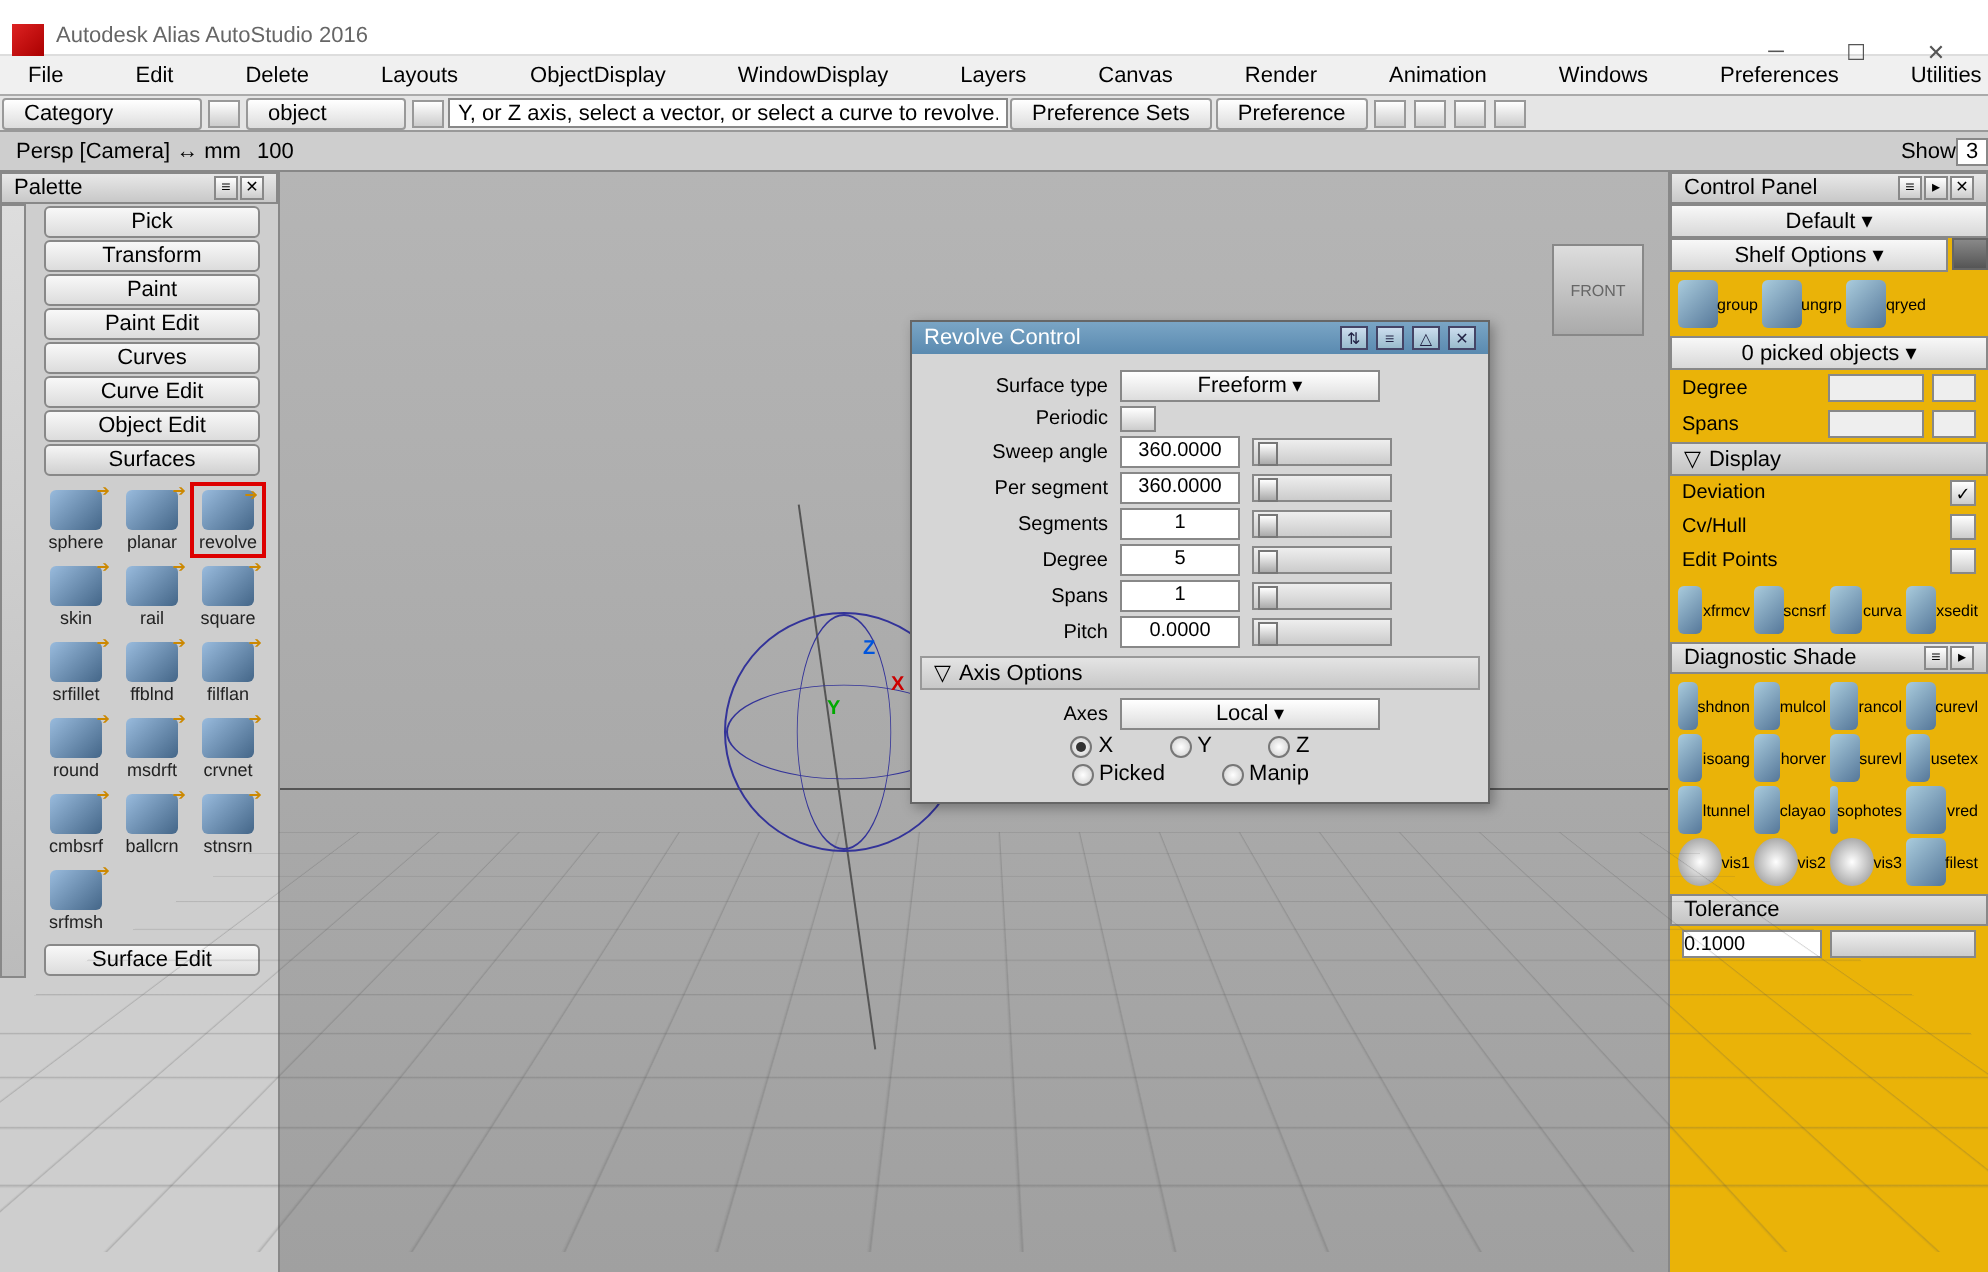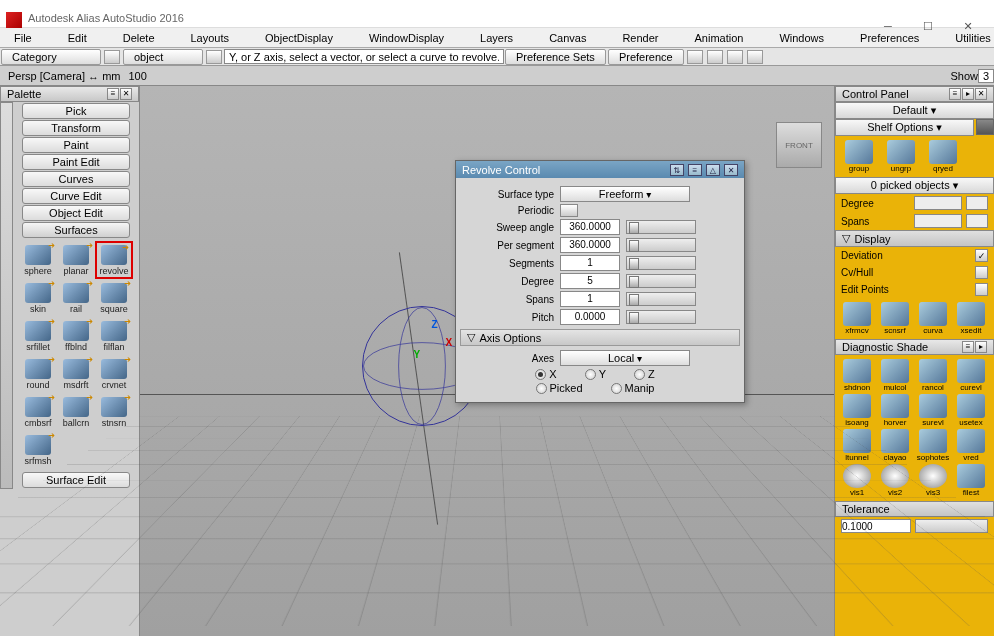--- a/index.html
+++ b/index.html
@@ -42,21 +42,21 @@
 .cube-indicator { position: absolute; right: 12px; top: 36px; width: 46px; height: 46px; background: linear-gradient(#ddd,#aaa); border: 1px solid #888; display: flex; align-items: center; justify-content: center; font-size: 8px; color: #666; }
 .right-panel { width: 160px; background: #eab308; border-left: 1px solid #888; display: flex; flex-direction: column; overflow-y: auto; }
 .rp-header { background: linear-gradient(#e8e8e8,#c8c8c8); border: 1px solid #888; padding: 1px 6px; display: flex; justify-content: space-between; align-items: center; font-size: 11px; }
 .rp-drop { width: 100%; text-align: center; background: linear-gradient(#f8f8f8,#d8d8d8); border: 1px solid #888; padding: 1px; cursor: pointer; font-size: 11px; }
 .rp-row { display: flex; align-items: center; padding: 2px 6px; gap: 4px; }
 .rp-row label { flex: 1; font-size: 10px; }
 .rp-input { width: 48px; height: 14px; border: 1px solid #888; background: #eee; font-size: 10px; }
 .rp-check { width: 13px; height: 13px; border: 1px solid #888; background: linear-gradient(#fff,#ccc); display: inline-flex; align-items: center; justify-content: center; font-size: 9px; }
 .rp-section { background: linear-gradient(#e0e0e0,#c4c4c4); border: 1px solid #888; padding: 1px 6px; font-size: 11px; display: flex; align-items: center; }
 .rp-shelf { display: grid; grid-template-columns: repeat(4, 36px); gap: 2px; padding: 4px; }
-.rp-shelf-cell { display: flex; flex-direction: column; align-items: center; cursor: pointer; }
+.rp-shelf-cell { display: flex; flex-direction: row; align-items: center; cursor: pointer; }
 .rp-shelf-ico { width: 28px; height: 24px; background: linear-gradient(135deg,#acd,#579); border-radius: 3px; }
 .rp-shelf-lbl { font-size: 8px; }
 .dialog { position: absolute; left: 455px; top: 160px; width: 290px; background: #d6d6d6; border: 1px solid #666; box-shadow: 2px 2px 6px rgba(0,0,0,0.3); }
 .dialog-title { background: linear-gradient(#7aa5c5,#5a8ab0); color: #fff; padding: 2px 6px; display: flex; justify-content: space-between; align-items: center; font-size: 11px; }
 .dialog-title .dbtns span { display: inline-block; width: 14px; height: 12px; border: 1px solid #446; background: linear-gradient(#cde,#9bc); margin-left: 1px; cursor: pointer; text-align: center; font-size: 8px; line-height: 12px; color: #224; }
 .dialog-body { padding: 6px 8px; }
 .dlg-row { display: flex; align-items: center; margin: 2px 0; gap: 6px; }
 .dlg-row .lbl { width: 90px; text-align: right; font-size: 10px; }
 .dlg-row .val { width: 60px; height: 16px; border: 1px solid #888; background: #fff; text-align: center; font-size: 10px; padding-top: 1px; }
 .dlg-row .slider { width: 70px; height: 14px; border: 1px solid #888; background: linear-gradient(#eee,#ccc); position: relative; }

